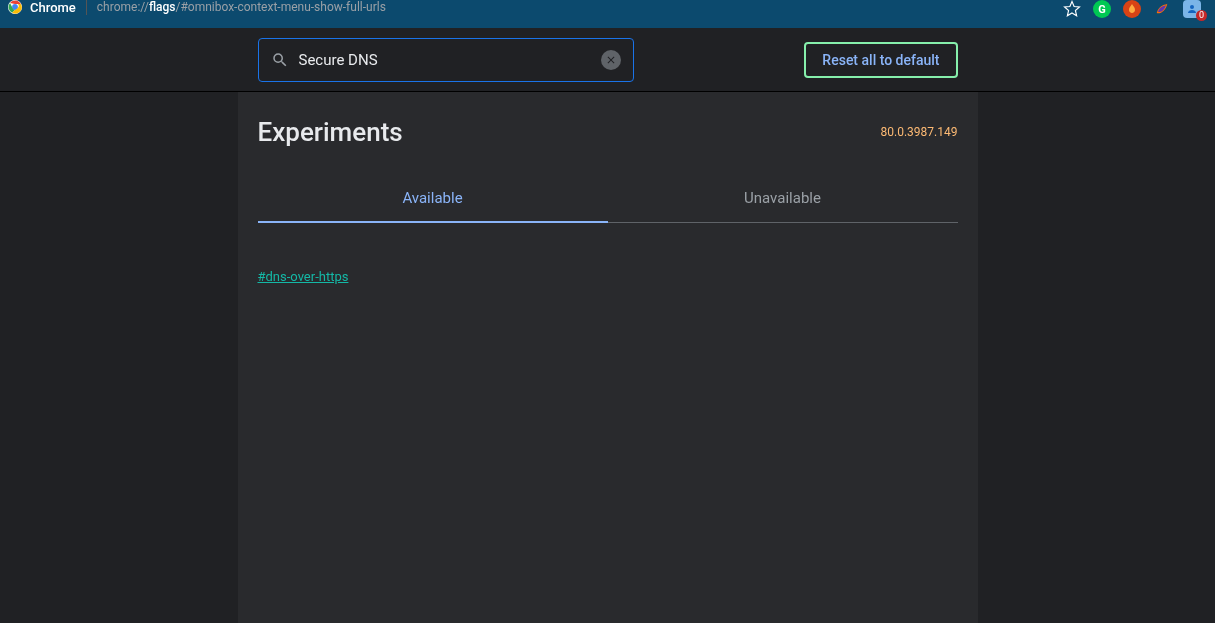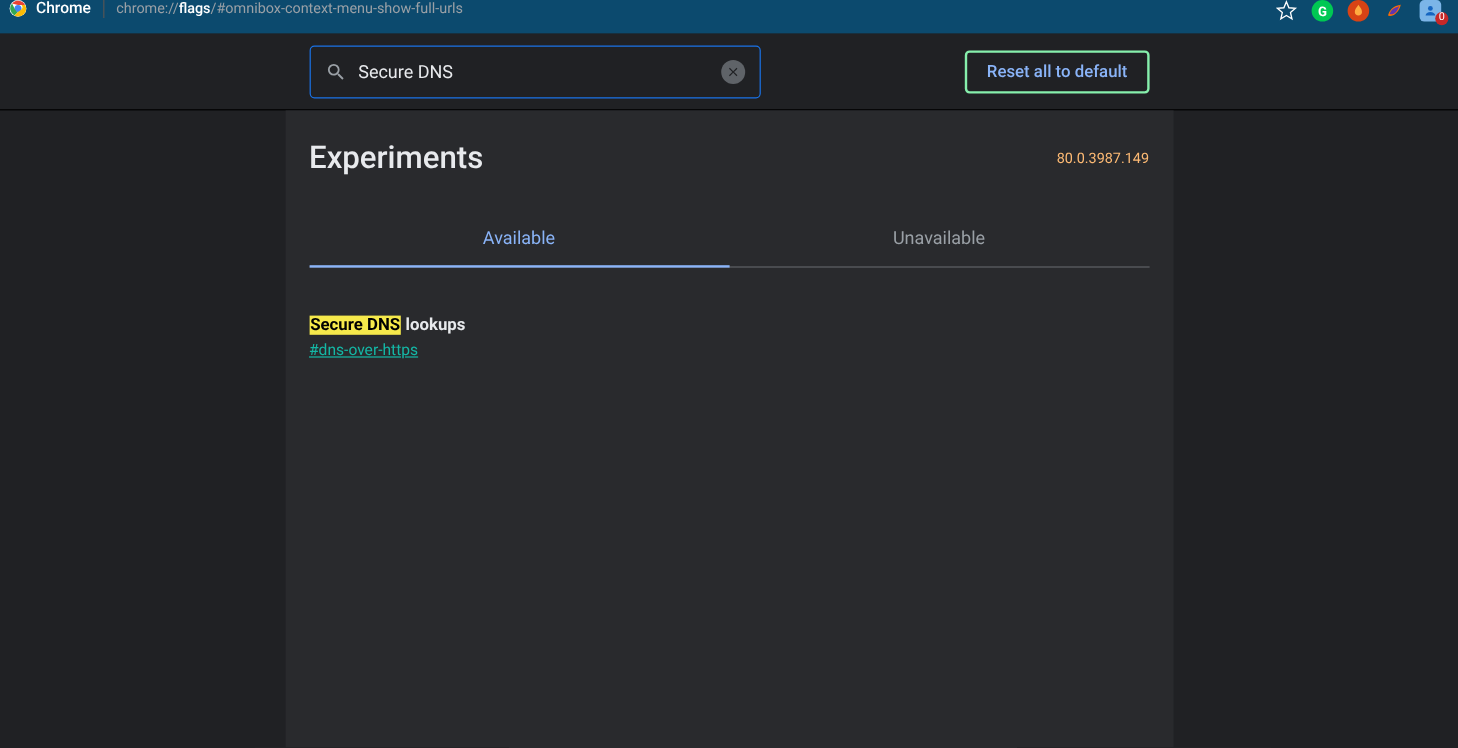--- a/index.html
+++ b/index.html
@@ -303,18 +303,17 @@
       <div class="exp-title">Experiments</div>
       <div class="version">80.0.3987.149</div>
     </div>
     <div class="tabs">
       <div class="tab active">Available</div>
       <div class="tab inactive">Unavailable</div>
     </div>
 
     <div class="flag-item">
       <div class="flag-text">
-        <div class="flag-title"><span class="hl">Secure DNS</span><span> lookups</span></div>
         <a class="flag-link">#dns-over-https</a>
       </div>
     </div>
   </div>
 </div>
 
 </body></html>

